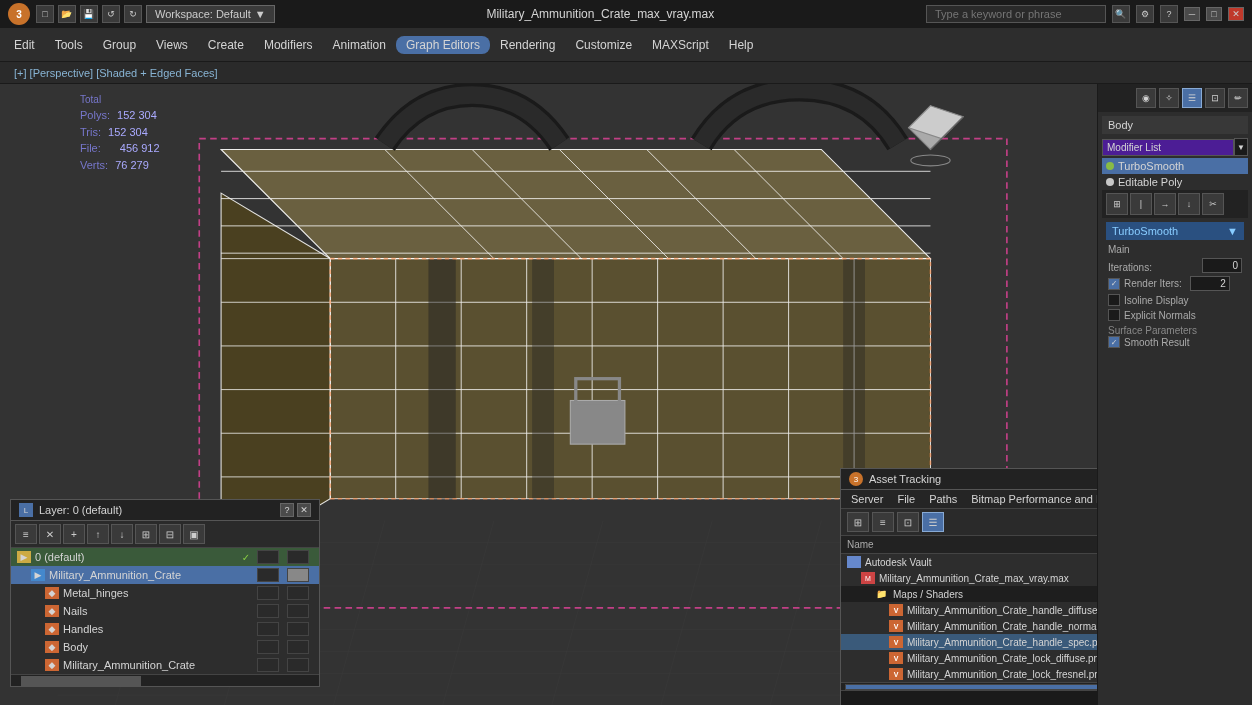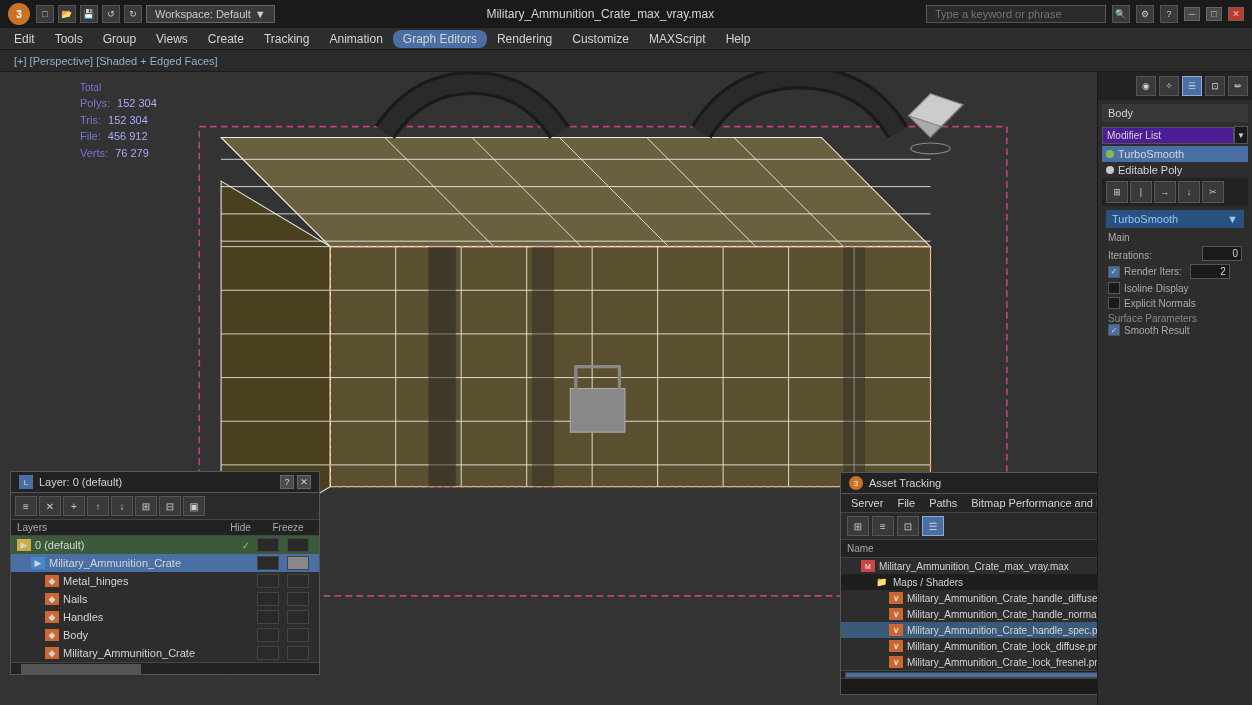--- a/index.html
+++ b/index.html
@@ -93,21 +93,21 @@
       display: flex;
       align-items: center;
       justify-content: center;
       font-size: 9px;
       color: #ccc;
     }
     .win-btn.close { background: #c0392b; }
 
     
     .menu-bar {
-      height: 22px;
+      height: 34px;
       background: #2d2d2d;
       display: flex;
       align-items: center;
       padding: 0 4px;
       border-bottom: 1px solid #1a1a1a;
     }
     .menu-item {
       padding: 2px 10px;
       cursor: pointer;
       font-size: 12px;
@@ -673,21 +673,21 @@
     <div class="win-btn close">✕</div>
   </div>
 </div>
 
 <div class="menu-bar">
   <div class="menu-item">Edit</div>
   <div class="menu-item">Tools</div>
   <div class="menu-item">Group</div>
   <div class="menu-item">Views</div>
   <div class="menu-item">Create</div>
-  <div class="menu-item">Tracking</div>
+  <div class="menu-item">Modifiers</div>
   <div class="menu-item">Animation</div>
   <div class="menu-item active">Graph Editors</div>
   <div class="menu-item">Rendering</div>
   <div class="menu-item">Customize</div>
   <div class="menu-item">MAXScript</div>
   <div class="menu-item">Help</div>
 </div>
 
 <div class="toolbar2">
   <span>[+] [Perspective] [Shaded + Edged Faces]</span>
@@ -703,21 +703,21 @@
         <div>
           <span style="color:#7777cc">Polys:</span>
           <span style="color:#aaaaff; margin-left:4px;">152 304</span>
         </div>
         <div>
           <span style="color:#7777cc">Tris:</span>
           <span style="color:#aaaaff; margin-left:4px;">152 304</span>
         </div>
         <div>
           <span style="color:#7777cc">File:</span>
-          <span style="color:#aaaaff; margin-left:4px;">456 912</span>
+          <span style="color:#aaaaff; margin-left:16px;">456 912</span>
         </div>
         <div>
           <span style="color:#7777cc">Verts:</span>
           <span style="color:#aaaaff; margin-left:4px;">76 279</span>
         </div>
       </div>
 
       <svg width="100%" height="100%" viewBox="0 0 900 580" style="position:absolute;top:0;left:0;">
 
         <g stroke="#444" stroke-width="0.5" opacity="0.4">
@@ -827,25 +827,20 @@
       <div class="layers-toolbar">
         <div class="lt-btn">≡</div>
         <div class="lt-btn">✕</div>
         <div class="lt-btn">+</div>
         <div class="lt-btn">↑</div>
         <div class="lt-btn">↓</div>
         <div class="lt-btn">⊞</div>
         <div class="lt-btn">⊟</div>
         <div class="lt-btn">▣</div>
       </div>
-      <div class="layers-header-row">
-        <div class="layers-header-name">Layers</div>
-        <div class="layers-header-hide">Hide</div>
-        <div class="layers-header-freeze">Freeze</div>
-      </div>
       <div class="layers-list">
 
         <div class="layer-row layer-indent0" style="background:#3a5a3a;">
           <div class="layer-icon yellow">▶</div>
           <span class="layer-name">0 (default)</span>
           <span class="layer-check">✓</span>
           <div class="layer-hide-box"></div>
           <div class="layer-freeze-box"></div>
         </div>
 
@@ -924,20 +919,25 @@
         <div class="at-btn" style="background:#4a6fa5; border-color:#88aad4;">☰</div>
         <div style="flex:1;"></div>
 
       </div>
       <div class="asset-header-row">
         <div class="asset-header-name">Name</div>
 
       </div>
       <div class="asset-list">
 
+        <div class="asset-row asset-indent0">
+          <div class="asset-icon-vault"></div>
+          <span class="asset-name">Autodesk Vault</span>
+
+        </div>
 
         <div class="asset-row asset-indent1">
           <div class="asset-icon-max">M</div>
           <span class="asset-name">Military_Ammunition_Crate_max_vray.max</span>
 
         </div>
 
         <div class="asset-row asset-indent2" style="background:#1e1e1e;">
           <div class="asset-icon">📁</div>
           <span class="asset-name">Maps / Shaders</span>

